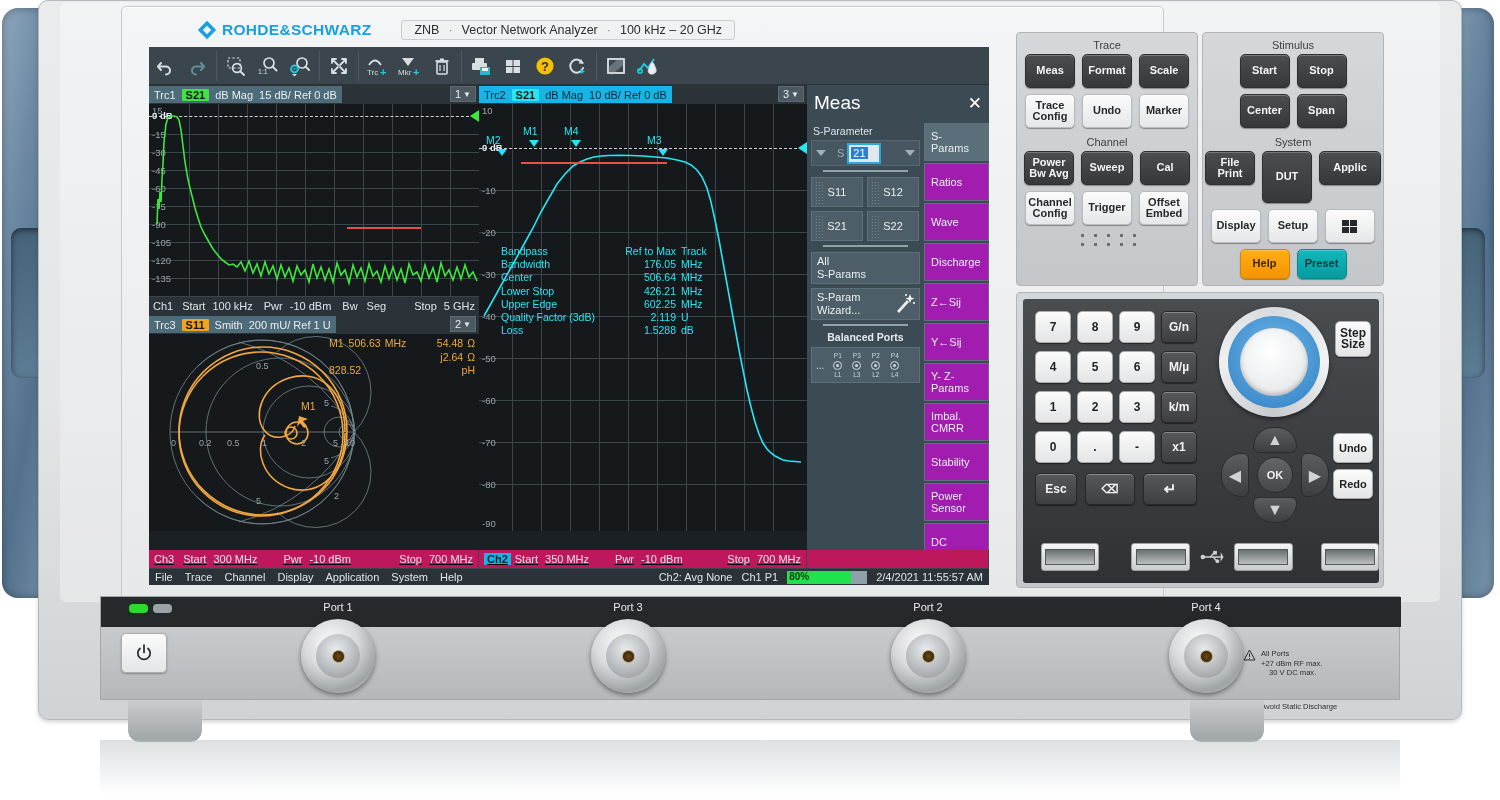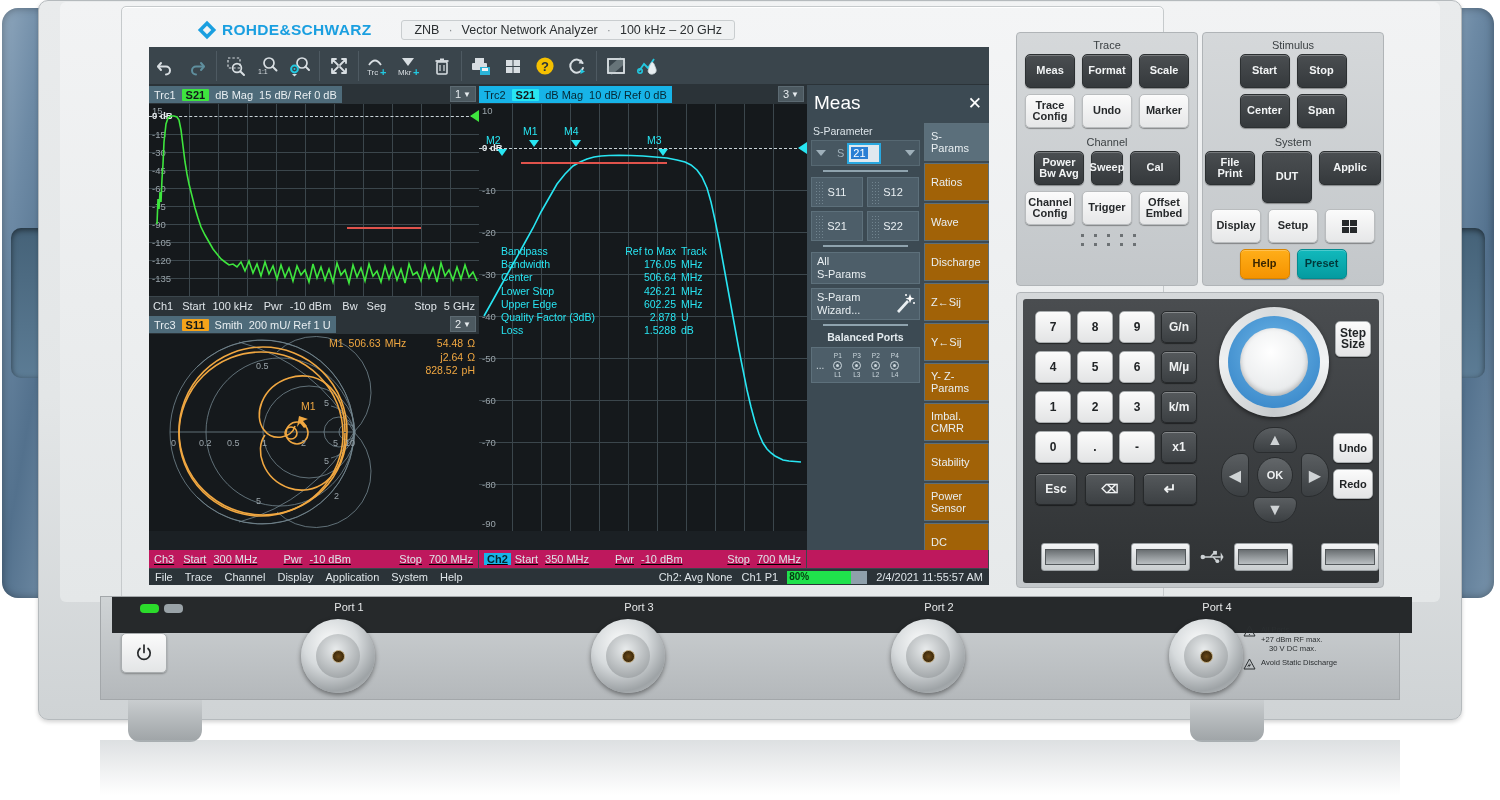--- a/index.html
+++ b/index.html
@@ -188,21 +188,21 @@
     display:flex; align-items:center; cursor:pointer;
   }
   .ports-dots { font-size:10px; color:#cdd8de; margin:0 4px; }
   .port-col { width:19px; text-align:center; color:#cdd8de; font-size:6.5px; line-height:8px; }
   .port-circ {
     width:9px;height:9px;border:1px solid #cdd8de;border-radius:50%;margin:1px auto;
     display:flex;align-items:center;justify-content:center;
   }
   .port-circ i { width:3px;height:3px;background:#cdd8de;border-radius:50%; display:block;}
   .mr-btn {
-    height:38px; background:#a16207; border:1px solid #5d707b; margin-bottom:2px;
+    height:38px; background:#a21caf; border:1px solid #5d707b; margin-bottom:2px;
     color:#e9eff2; font-size:11px; display:flex; align-items:center; padding-left:6px;
     line-height:12.5px; cursor:pointer;
   }
   .mr-btn.active { background:#5b6f7b; }
 
   
   .botbars { position:absolute; left:0; top:503px; width:840px; height:35px; }
   .ch-row { display:flex; height:18px; background:#be185d;text-decoration:underline; }
   .ch-cell { display:flex; align-items:center; font-size:11px; color:#dfe5e9; padding:0 5px; height:18px;
              border-right:1px solid #3b464c; }
@@ -296,21 +296,21 @@
     border:1px solid #53585b;
   }
 
   
   .portpanel {
     position:absolute; left:100px; top:596px; width:1300px; height:104px;
     background:linear-gradient(180deg,#cfd3d5,#b4b8bb);
     border:1px solid #a3a7aa;
   }
   .portstrip {
-    position:absolute; left:11px; top:0; width:1300px; height:36px; background:#26292b;
+    position:absolute; left:0; top:0; width:1300px; height:30px; background:#26292b;
     color:#e6e8e9; font-size:11px;padding-left:28px;
   }
   .portlbl { position:absolute; top:4px; transform:translateX(-50%); }
   .led { position:absolute; top:7px; width:19px; height:9px; border-radius:4px; }
   .pwrbtn {
     position:absolute; left:20px; top:36px; width:46px; height:40px; border-radius:5px;
     background:linear-gradient(180deg,#fbfbfb,#e3e5e6); border:1px solid #a9adaf;
     display:flex; align-items:center; justify-content:center;
     box-shadow:0 1px 2px rgba(0,0,0,.3);
   }
@@ -324,21 +324,21 @@
     width:44px; height:44px; border-radius:50%;
     background:radial-gradient(circle at 45% 35%,#e8ebec,#8e9396);
     display:flex; align-items:center; justify-content:center;
   }
   .conn-pin { width:13px; height:13px; border-radius:50%;
     background:radial-gradient(circle,#6b4a18,#2a1c06); border:1px solid #b7a074; }
   .warnbox {
     position:absolute; right:16px; top:28px; width:140px; font-size:7.6px; color:#2b2f31;
     line-height:9.5px;
   }
-  .warnrow { display:flex; gap:5px; align-items:flex-start; margin-bottom:4px; }
+  .warnrow { display:flex; gap:5px; align-items:flex-start; margin-bottom:4px;margin-top:24px; }
 
   .feet { position:absolute; top:700px; }
   .foot {
     position:absolute; width:74px; height:42px; border-radius:0 0 12px 12px;
     background:linear-gradient(180deg,#c9cdcf,#9ea3a6);
   }
   .reflection {
     position:absolute; left:100px; top:740px; width:1300px; height:55px;
     background:linear-gradient(180deg,rgba(180,186,190,.45),rgba(255,255,255,0));
   }
@@ -657,21 +657,21 @@
                   <span style="margin-left:auto"></span>
                   <span>54.48</span>
                   <span style="width:4px"></span>
                   <span>Ω</span>
                 </div>
                 <div style="display:flex;justify-content:flex-end">
                   <span>j2.64</span>
                   <span style="width:4px"></span>
                   <span>Ω</span>
                 </div>
-                <div style="display:flex;justify-content:flex-end">
+                <div style="display:flex;justify-content:space-between">
                   <span>828.52</span>
                   <span style="width:4px"></span>
                   <span>pH</span>
                 </div>
               </div>
             </div>
           </div>
 
           <div class="pane" style="left:330px; top:0; width:328px; height:465px;">
             <div class="titlerow">
@@ -760,21 +760,21 @@
                     <td class="bp-c2">426.21</td>
                     <td class="bp-c3">MHz</td>
                   </tr>
                   <tr>
                     <td class="bp-c1">Upper Edge</td>
                     <td class="bp-c2">602.25</td>
                     <td class="bp-c3">MHz</td>
                   </tr>
                   <tr>
                     <td class="bp-c1">Quality Factor (3dB)</td>
-                    <td class="bp-c2">2.878</td>
+                    <td class="bp-c2">2.119</td>
                     <td class="bp-c3">U</td>
                   </tr>
                   <tr>
                     <td class="bp-c1">Loss</td>
                     <td class="bp-c2">1.5288</td>
                     <td class="bp-c3">dB</td>
                   </tr>
                 </tbody>
                   </table>
               </div>
@@ -1001,21 +1001,21 @@
           <div class="key light" style="width:50px;height:34px">
               <span>Marker</span>
             </div>
         </div>
         <div class="grp-title" style="margin-top:8px">Channel</div>
         <div class="keyrow">
           <div class="key dark" style="width:50px;height:34px">
             <span><span>Power</span><br>
             <span>Bw Avg</span></span>
           </div>
-          <div class="key dark" style="width:32px;height:34px">
+          <div class="key dark" style="width:52px;height:34px">
               <span>Sweep</span>
             </div>
           <div class="key dark" style="width:50px;height:34px">
               <span>Cal</span>
             </div>
         </div>
         <div class="keyrow">
           <div class="key light" style="width:50px;height:34px">
             <span><span>Channel</span><br>
             <span>Config</span></span>

